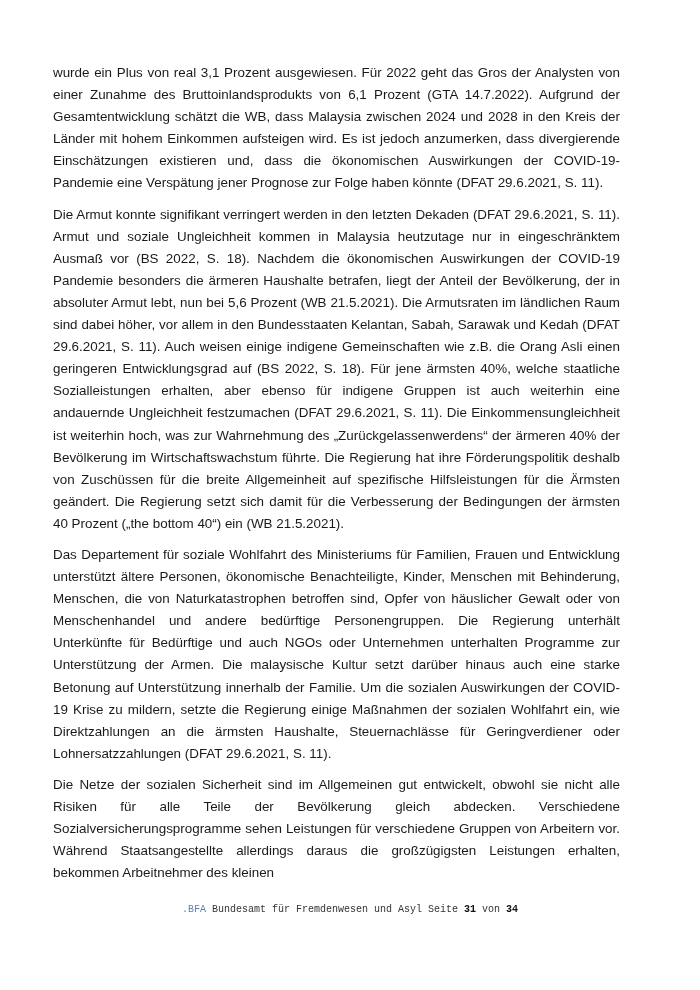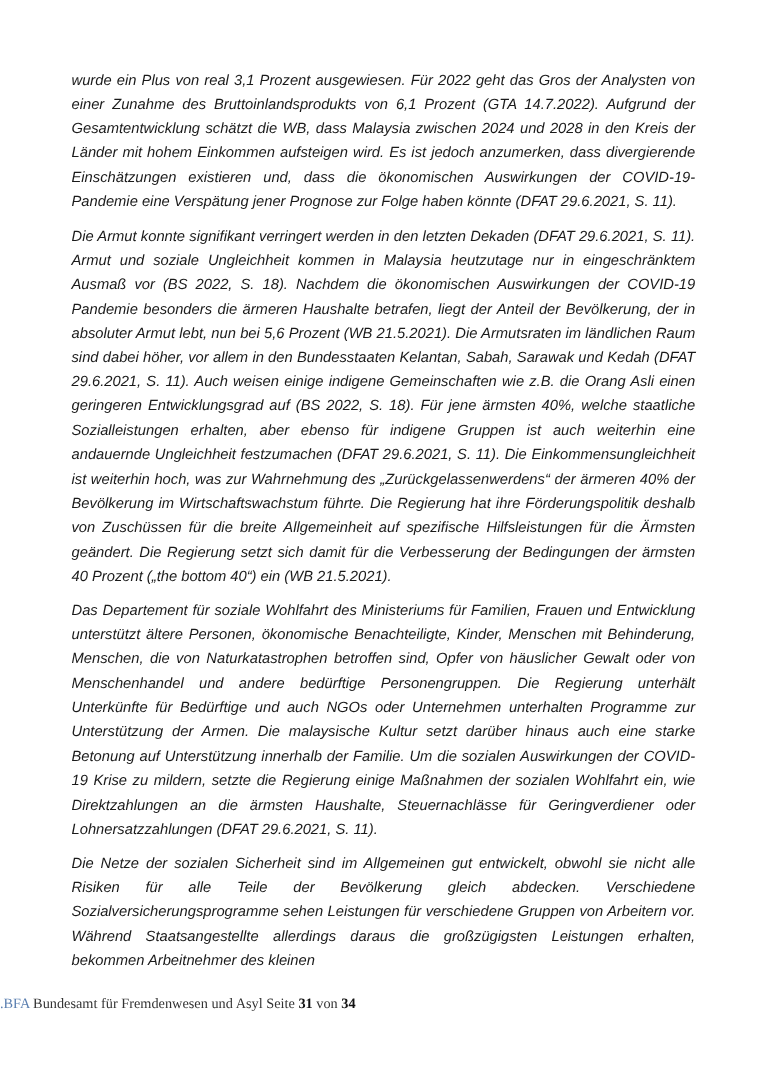--- a/index.html
+++ b/index.html
@@ -10,40 +10,40 @@
     body {
       width: 700px;
       height: 990px;
       position: relative;
       overflow: hidden;
       font-family: "Liberation Sans", sans-serif;
       color: #1a1a1a;
     }
     .page {
       position: absolute;
-      left: 65px;
+      left: 53px;
       top: 62px;
       width: 567px;
-      font-style: italic;
     }
     .para {
       font-size: 13.4px;
       line-height: 22.1px;
       text-align: justify;
       margin: 0 0 9px 0;
       hyphens: none;
     }
     .footer {
       position: absolute;
       left: 0;
       right: 0;
       top: 904px;
-      font-size: 13px;
+      text-align: center;
+      font-size: 10px;
       color: #333333;
-      font-family: Liberation Serif, serif;
+      font-family: Liberation Mono, monospace;
     }
     .footer .logo {
       color: #5b7fb0;
       font-weight: normal;
     }
     .footer b {
       font-weight: bold;
       color: #111111;
     }
   </style>

